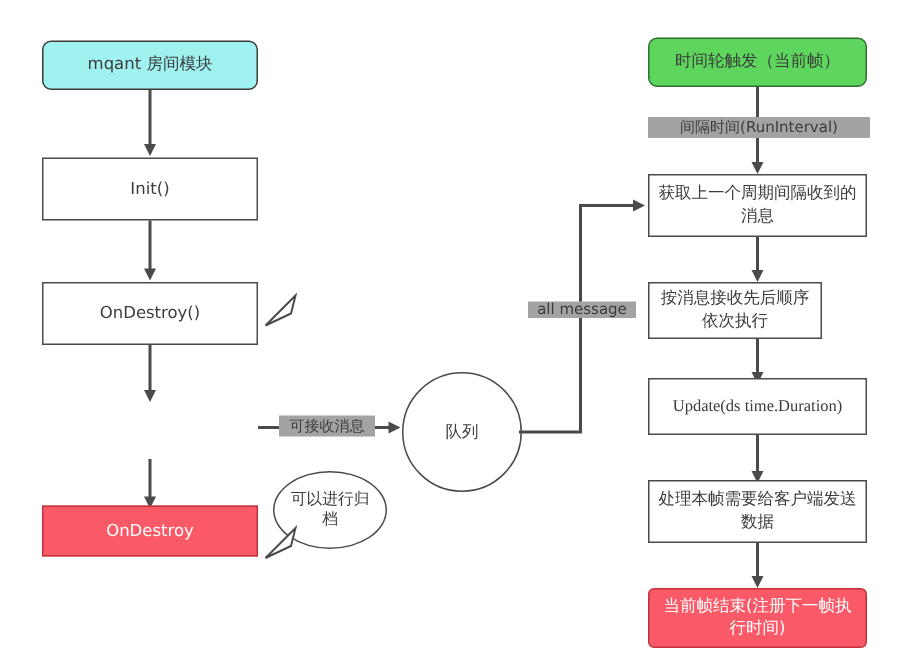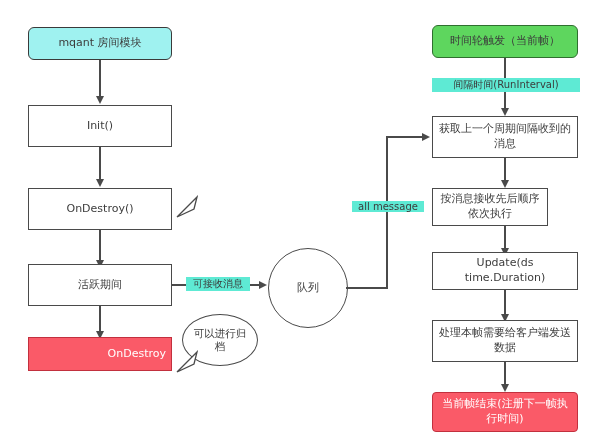--- a/index.html
+++ b/index.html
@@ -69,21 +69,21 @@
   }
   .arrowhead.right {
     border-top: 4.5px solid transparent;
     border-bottom: 4.5px solid transparent;
     border-left: 8px solid #4a4a4a;
   }
   .edge-label {
     position: absolute;
     font-size: 10px;
     color: #3c3c3c;
-    background: #5eead4;
+    background: #a3a3a3;
     white-space: nowrap;
     text-align: center;
     padding: 0 1px;
   }
   .bubble {
     position: absolute;
     box-sizing: border-box;
     border: 1.4px solid #4a4a4a;
     border-radius: 50%;
     background: #ffffff;
@@ -119,28 +119,25 @@
   <div class="edge v" style="left:99.2px; top:147px; height:34px;"></div>
   <div class="arrowhead down" style="left:95.5px; top:179px;"></div>
 
   <div class="node" style="left:28px; top:188px; width:144px; height:42px;">
     <span>OnDestroy()</span>
   </div>
 
   <div class="edge v" style="left:99.2px; top:230px; height:32px;"></div>
   <div class="arrowhead down" style="left:95.5px; top:260px;"></div>
 
-  <div class="node" style="left:28px; top:264px; width:144px; height:42px;">
-    <span>活跃期间</span>
-  </div>
 
   <div class="edge v" style="left:99.2px; top:306px; height:27px;"></div>
   <div class="arrowhead down" style="left:95.5px; top:331px;"></div>
 
-  <div class="node red" style="left:28px; top:337px; width:144px; height:34px;justify-content:flex-end;">
+  <div class="node red" style="left:28px; top:337px; width:144px; height:34px;">
     <span>OnDestroy</span>
   </div>
 
   <svg class="bubble-tail" style="left:172px; top:195px;" width="26" height="24">
     <polygon points="25,2 5,22 22,14" fill="#ffffff" stroke="#4a4a4a" stroke-width="1.3"></polygon>
   </svg>
 
   <div class="bubble" style="left:182px; top:314px; width:76px; height:52px;">
     <span>可以进行归档</span>
   </div>
@@ -177,21 +174,21 @@
   <div class="edge v" style="left:504.2px; top:158px; height:24px;"></div>
   <div class="arrowhead down" style="left:500.5px; top:180px;"></div>
 
   <div class="node" style="left:432px; top:188px; width:116px; height:38px;">
     <span>按消息接收先后顺序依次执行</span>
   </div>
 
   <div class="edge v" style="left:504.2px; top:226px; height:24px;"></div>
   <div class="arrowhead down" style="left:500.5px; top:248px;"></div>
 
-  <div class="node" style="left:432px; top:252px; width:146px; height:38px;">
+  <div class="node" style="left:432px; top:252px; width:146px; height:38px;font-family:Liberation Serif, serif;">
     <span>Update(ds time.Duration)</span>
   </div>
 
   <div class="edge v" style="left:504.2px; top:290px; height:26px;"></div>
   <div class="arrowhead down" style="left:500.5px; top:314px;"></div>
 
   <div class="node" style="left:432px; top:320px; width:146px; height:42px;">
     <span>处理本帧需要给客户端发送数据</span>
   </div>
 

